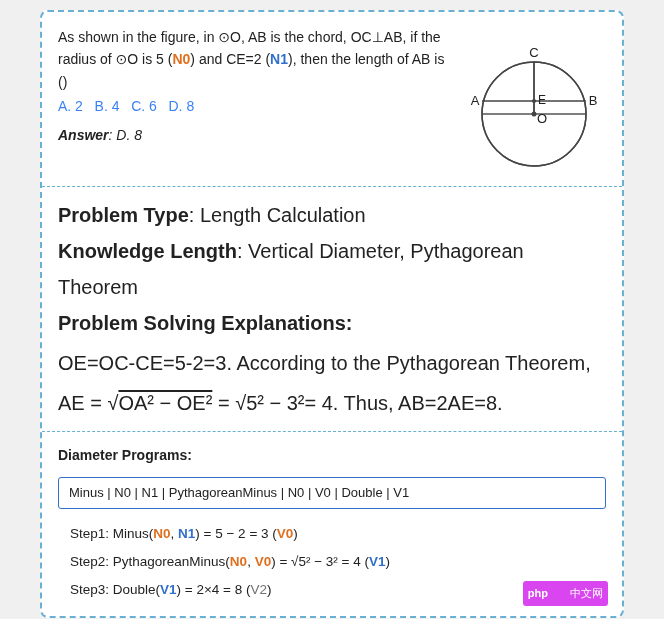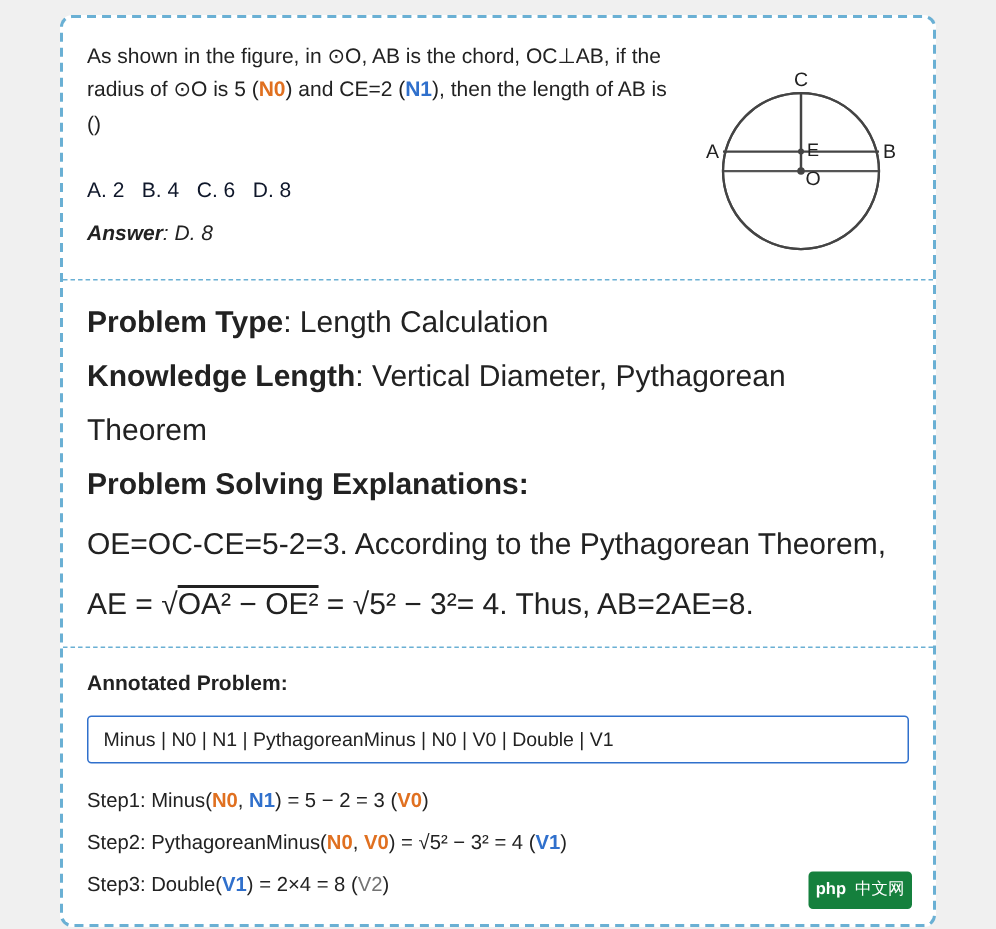--- a/index.html
+++ b/index.html
@@ -30,23 +30,23 @@
     }
     .problem-text {
       flex: 1;
       font-size: 14px;
       color: #222;
       line-height: 1.6;
     }
     .problem-text .n0 { color: #e07020; font-weight: bold; }
     .problem-text .n1 { color: #3070cc; font-weight: bold; }
     .choices {
-      margin-top: 22px;
-      font-size: 14px;
-      color: #0f172a;
+      margin-top: 2px;
+      font-size: 14px;
+      color: #3b82f6;
     }
     .answer-line {
       margin-top: 6px;
       font-size: 14px;
       color: #222;
       font-style: italic;
     }
     .answer-line strong { font-weight: bold; }
     
     .diagram {
@@ -78,39 +78,39 @@
     .program-box {
       border: 1.5px solid #3070cc;
       border-radius: 3px;
       padding: 3px 10px;
       margin-bottom: 10px;
       font-size: 13px;
       color: #222;
       display: inline-block;
       width: 100%;
     }
-    .step-line { margin: 2px 0; font-size: 13.5px; }
+    .step-line { margin: 2px 12px; font-size: 13.5px; }
     .v0 { color: #e07020; font-weight: bold; }
     .v1 { color: #3070cc; font-weight: bold; }
     .v2 { color: #737373; font-weight: normal; }
     .n0s { color: #e07020; font-weight: bold; }
     .n1s { color: #3070cc; font-weight: bold; }
     .php-badge {
       position: absolute;
       bottom: 10px;
       right: 14px;
-      background: #15803d;
+      background: #d946ef;
       color: #fff;
       font-size: 11px;
       font-weight: bold;
       padding: 2px 5px;
       border-radius: 3px;
       display: flex;
       align-items: center;
-      gap: 4px;
+      gap: 20px;
     }
     .php-badge span { color: #fff; font-size: 11px; }
     .php-text { color: #3070cc; font-size: 12px; margin-left: 2px; font-weight: normal; }
   </style>
 </head>
 <body>
 
 <div class="main-card">
 
   <div class="section-problem">
@@ -168,21 +168,21 @@
     </div>
     <div class="math-line">
       OE=OC-CE=5-2=3. According to the Pythagorean Theorem,
     </div>
     <div class="math-line">
       AE = √<span style="text-decoration:overline">OA² − OE²</span> = √5² − 3²= 4. Thus, AB=2AE=8.
     </div>
   </div>
 
   <div class="section-programs">
-    <div class="programs-title">Annotated Problem:</div>
+    <div class="programs-title">Diameter Programs:</div>
     <div class="program-box">
       <span>Minus | N0 | N1 | PythagoreanMinus | N0 | V0 | Double | V1</span>
     </div>
     <div class="step-line">
       Step1: Minus(<span class="n0s">N0</span>, <span class="n1s">N1</span>) = 5 − 2 = 3 (<span class="v0">V0</span>)
     </div>
     <div class="step-line">
       Step2: PythagoreanMinus(<span class="n0s">N0</span>, <span class="v0">V0</span>) = √5² − 3² = 4 (<span class="v1">V1</span>)
     </div>
     <div class="step-line">

